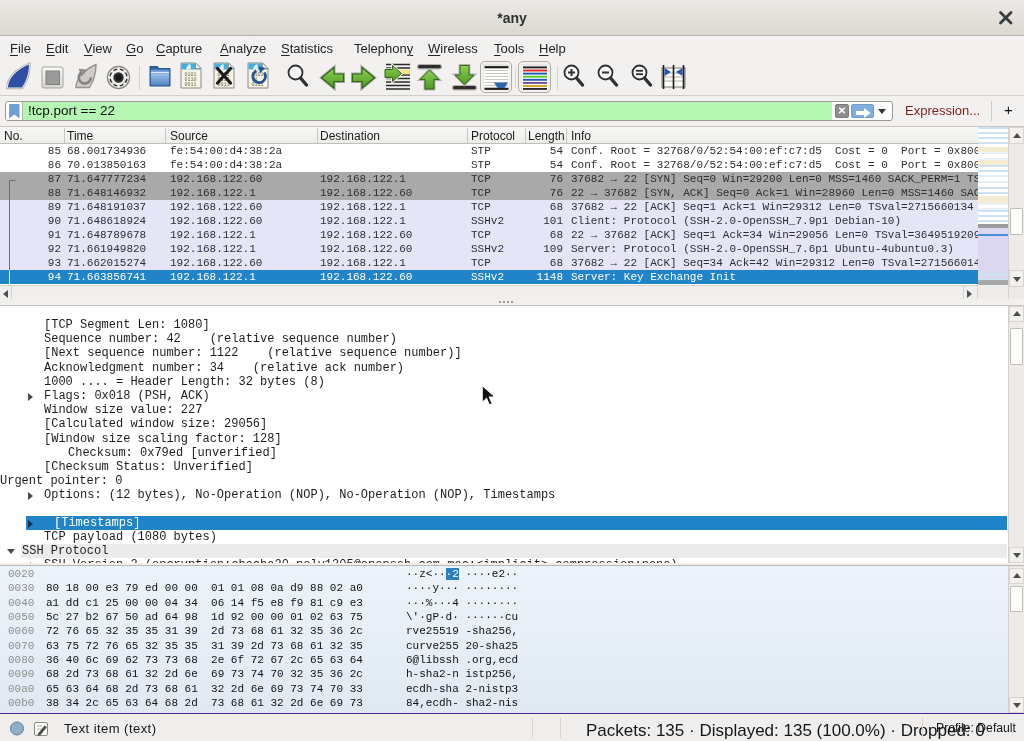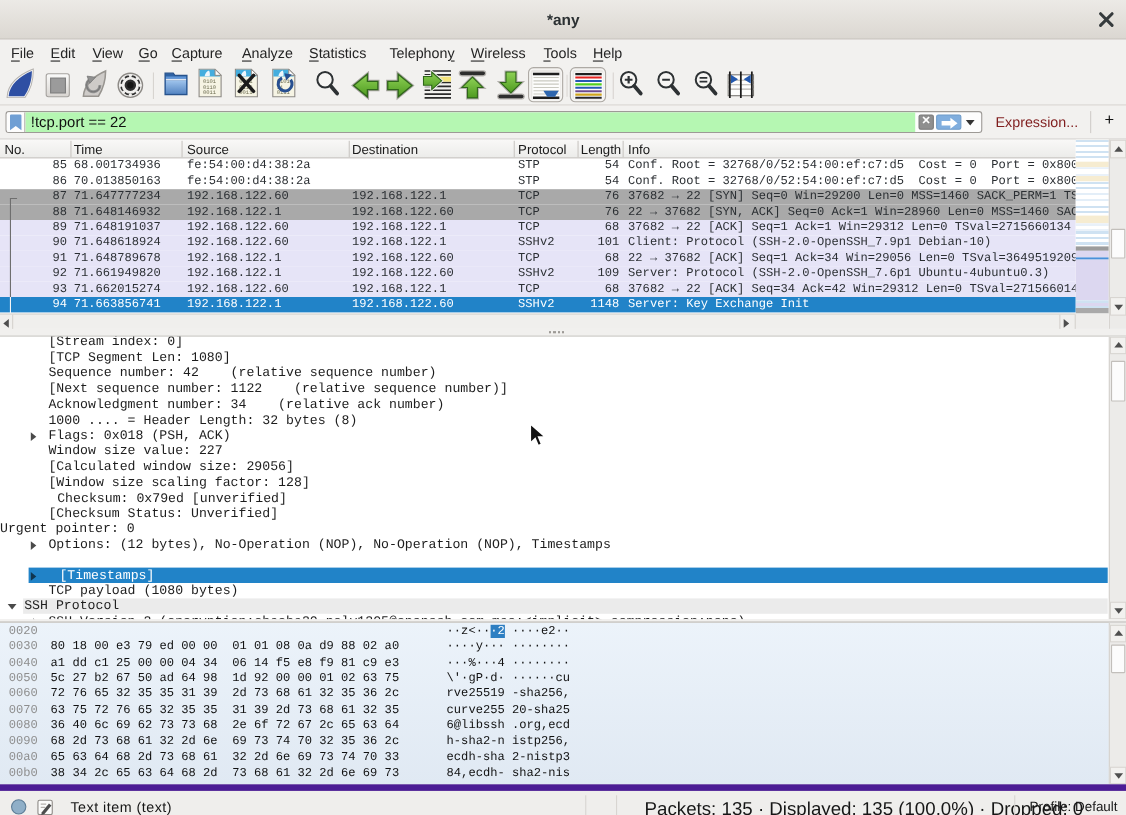--- a/index.html
+++ b/index.html
@@ -69,21 +69,21 @@
 .tri-d { position:absolute; width:0; height:0; border-left:4px solid transparent; border-right:4px solid transparent; border-top:5px solid #4a4a4a; }
 
 
 #hexpane { left:0; top:565px; width:1024px; height:148px; border-top:1px solid #bcb8b4; background:linear-gradient(#ecf3fa,#e0e9f3); overflow:hidden; }
 .hxrow { position:absolute; left:0; width:1008px; height:14px; }
 .hxoff { position:absolute; left:8px; color:#8e8e8e; }
 .hxb { position:absolute; left:46px; color:#111; }
 .hxa { position:absolute; left:406px; color:#111; }
 
 
-#status { left:0; top:713px; width:1024px; height:28px; background:#efeeec; border-top:6px solid #4c1d95; }
+#status { left:0; top:713px; width:1024px; height:28px; background:#efeeec; border-top:1px solid #4c1d95; }
 .stext { position:absolute; top:7px; font-size:13px; color:#161616; }
 .ssep { position:absolute; top:4px; width:1px; height:20px; background:#d8d5d1; }
 </style>
 </head>
 <body>
 
 <div class="abs" id="titlebar"></div>
 <div class="abs" id="title">*any</div>
 <svg class="abs" style="left:998px;top:10px" width="16" height="16">
     <g stroke="#363b3d" stroke-width="2.8" stroke-linecap="round">
@@ -407,31 +407,30 @@
     <div class="arr" style="left:3px;top:4px;border-top:4px solid transparent;border-bottom:4px solid transparent;border-right:5px solid #4e4e4e"></div>
     <div class="arr" style="left:967px;top:4px;border-top:4px solid transparent;border-bottom:4px solid transparent;border-left:5px solid #4e4e4e"></div>
   </div>
 </div>
 
 <div class="abs" id="split1">
     <div class="abs" style="left:499px;top:2px;width:14px;height:2px;background:repeating-linear-gradient(90deg,#9d9a96 0 2px,transparent 2px 4px)"></div>
   </div>
 <div class="abs" id="details">
   <div class="mono" id="dlines" style="color:#1d1d1d;font-size:12px">
-    <div class="dline" style="top:-2px"><span style="margin-left:44px">[Stream index: 0]</span></div>
     <div class="dline" style="top:12px"><span style="margin-left:44px">[TCP Segment Len: 1080]</span></div>
     <div class="dline" style="top:26px"><span style="margin-left:44px">Sequence number: 42    (relative sequence number)</span></div>
     <div class="dline" style="top:40px"><span style="margin-left:44px">[Next sequence number: 1122    (relative sequence number)]</span></div>
     <div class="dline" style="top:55px"><span style="margin-left:44px">Acknowledgment number: 34    (relative ack number)</span></div>
     <div class="dline" style="top:69px"><span style="margin-left:44px">1000 .... = Header Length: 32 bytes (8)</span></div>
     <div class="dline" style="top:83px"><span class="tri-r" style="left:28px;top:4px"></span><span style="margin-left:44px">Flags: 0x018 (PSH, ACK)</span></div>
     <div class="dline" style="top:97px"><span style="margin-left:44px">Window size value: 227</span></div>
     <div class="dline" style="top:111px"><span style="margin-left:44px">[Calculated window size: 29056]</span></div>
     <div class="dline" style="top:126px"><span style="margin-left:44px">[Window size scaling factor: 128]</span></div>
-    <div class="dline" style="top:140px"><span style="margin-left:52px">Checksum: 0x79ed [unverified]</span></div>
+    <div class="dline" style="top:140px"><span style="margin-left:68px">Checksum: 0x79ed [unverified]</span></div>
     <div class="dline" style="top:154px"><span style="margin-left:44px">[Checksum Status: Unverified]</span></div>
     <div class="dline" style="top:168px"><span style="">Urgent pointer: 0</span></div>
     <div class="dline" style="top:182px"><span class="tri-r" style="left:28px;top:4px"></span><span style="margin-left:44px">Options: (12 bytes), No-Operation (NOP), No-Operation (NOP), Timestamps</span></div>
     <div class="dline" style="top:210px;background:#2183c8;color:#fff;left:26px;width:981px"><span class="tri-r" style="left:2px;top:4px;border-left-color:#10354f"></span><span style="margin-left:28px">[Timestamps]</span></div>
     <div class="dline" style="top:224px"><span style="margin-left:44px">TCP payload (1080 bytes)</span></div>
     <div class="dline" style="top:238px"><span class="abs" style="left:21px;top:0;width:986px;height:14px;background:#ebebeb"></span><span class="tri-d" style="left:7px;top:5px"></span><span class="abs" style="left:22px">SSH Protocol</span></div>
     <div class="dline" style="top:252px"><span class="tri-r" style="left:30px;top:4px"></span><span style="margin-left:44px">SSH Version 2 (encryption:chacha20-poly1305@openssh.com mac:&lt;implicit&gt; compression:none)</span></div>
   </div>
   <div class="abs sbv" id="dvsb" style="left:1008px;top:0;width:16px;height:258px">
     <div class="sbtn" style="left:0;top:0;width:15px;height:16px"></div>

